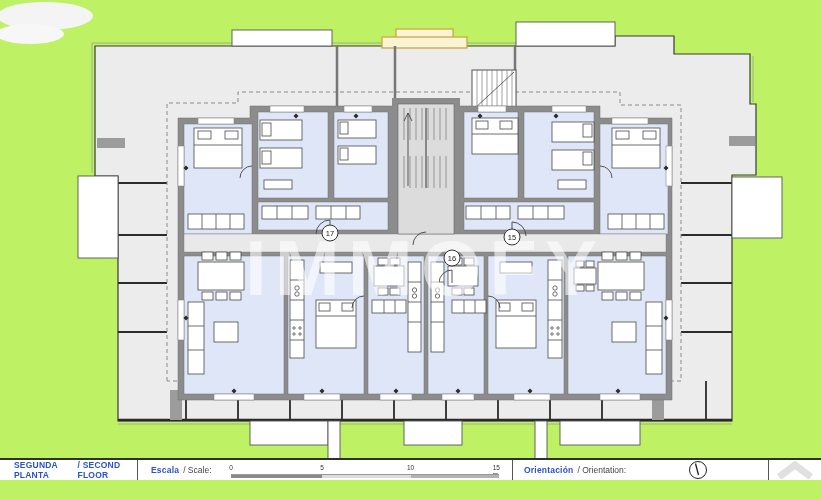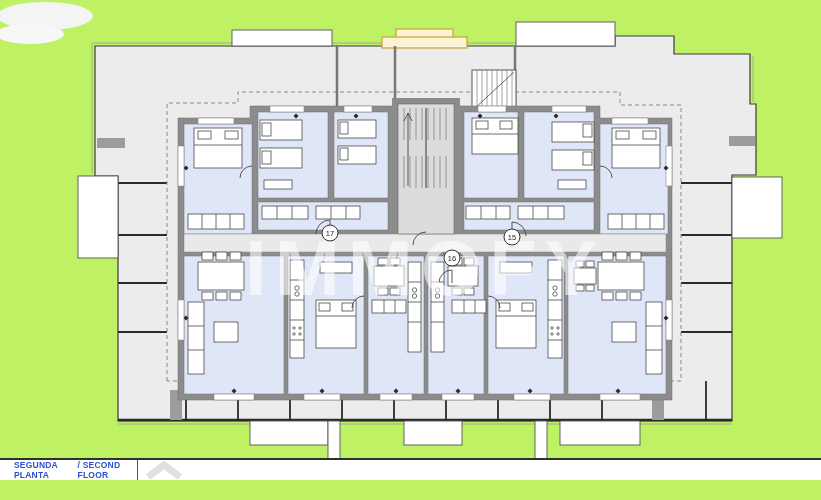--- a/index.html
+++ b/index.html
@@ -438,20 +438,42 @@
       <text x="512" y="239.8" text-anchor="middle">15</text>
     </g>
   </g>
 </svg>
 
 <div class="footer">
   <div class="fcell c-floor">
     <span class="blue">SEGUNDA PLANTA</span>
     <span class="blue floor-en">/ SECOND FLOOR</span>
   </div>
+  <div class="fcell c-scale">
+    <span class="blue">Escala</span>
+    <span class="dark">/ Scale:</span>
+    <div class="ruler">
+      <span class="tick t0">0</span>
+      <span class="tick t1">5</span>
+      <span class="tick t2">10</span>
+      <span class="tick t3">15 m</span>
+      <div class="line"></div>
+      <div class="seg seg1"></div>
+      <div class="seg seg2"></div>
+      <div class="seg seg3"></div>
+    </div>
+  </div>
+  <div class="fcell c-orient">
+    <span class="blue">Orientación</span>
+    <span class="dark">/ Orientation:</span>
+    <svg class="compass" width="20" height="20" viewBox="0 0 20 20">
+      <circle cx="10" cy="10" r="8.5" fill="#fff" stroke="#222" stroke-width="1"></circle>
+      <line x1="10.5" y1="15" x2="7.5" y2="3.5" stroke="#222" stroke-width="1.3"></line>
+    </svg>
+  </div>
   <div class="fcell c-chevron">
     <svg width="40" height="18" viewBox="0 0 40 18">
       <polyline points="4,16 20,4 36,16" fill="none" stroke="#e0e0e0" stroke-width="7"></polyline>
     </svg>
   </div>
 </div>
 
 </div>
 
 </body></html>

